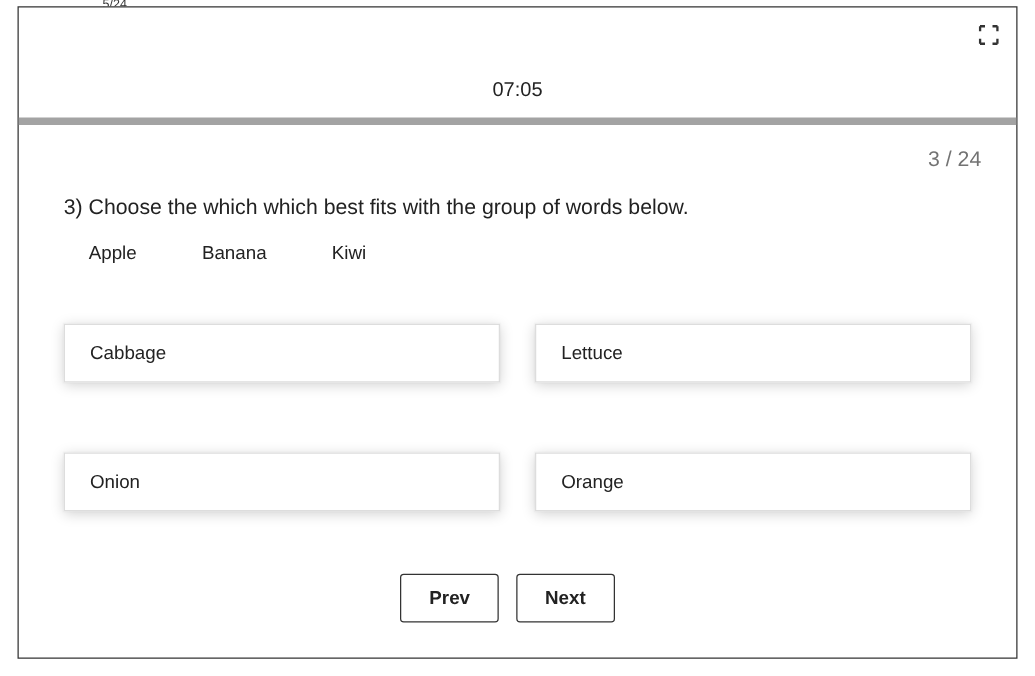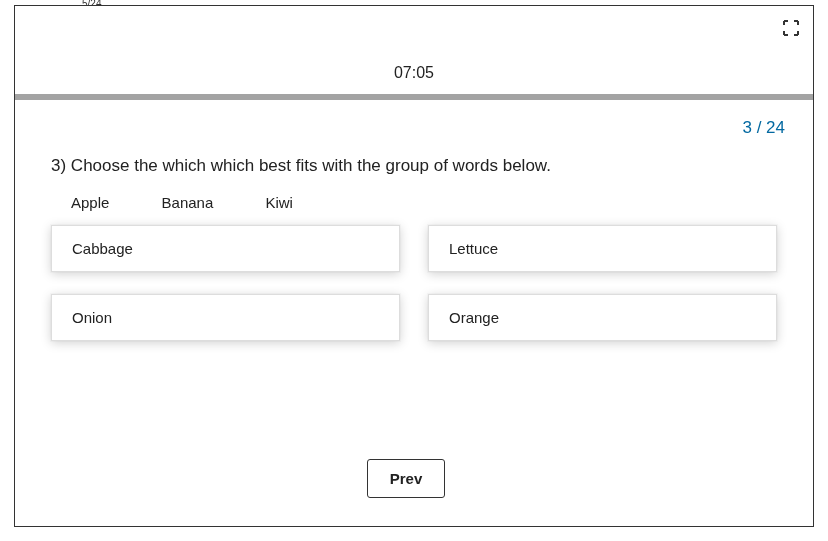--- a/index.html
+++ b/index.html
@@ -43,21 +43,21 @@
       padding-top: 58px;
       padding-bottom: 12px;
       font-size: 16px;
       color: #222;
       border-bottom: 6px solid #a3a3a3;
     }
     .progress-row {
       text-align: right;
       padding: 18px 28px 0 0;
       font-size: 17px;
-      color: #0369a1;
+      color: #737373;
     }
     .question-block {
       padding: 18px 36px 0 36px;
     }
     .question-text {
       font-size: 17px;
       color: #222;
       margin-bottom: 18px;
     }
     .example-words {
@@ -78,20 +78,21 @@
     .option-btn {
       background: #fff;
       border: 1px solid #ddd;
       box-shadow: 0 2px 10px rgba(0,0,0,0.18), 0 0 0 1px rgba(0,0,0,0.02);
       padding: 14px 20px;
       font-size: 15px;
       color: #222;
       text-align: left;
       cursor: pointer;
       font-family: inherit;
+      margin-top: 34px;
     }
     .nav-buttons {
       position: absolute;
       bottom: 28px;
       left: 0;
       right: 16px;
       display: flex;
       justify-content: center;
       gap: 14px;
     }
@@ -139,15 +140,16 @@
     <div class="options-grid">
       <button class="option-btn">Cabbage</button>
       <button class="option-btn">Lettuce</button>
       <button class="option-btn">Onion</button>
       <button class="option-btn">Orange</button>
     </div>
   </div>
 
   <div class="nav-buttons">
     <button class="nav-btn">Prev</button>
+    <button class="nav-btn">Next</button>
   </div>
 
 </div>
 
 </body></html>

